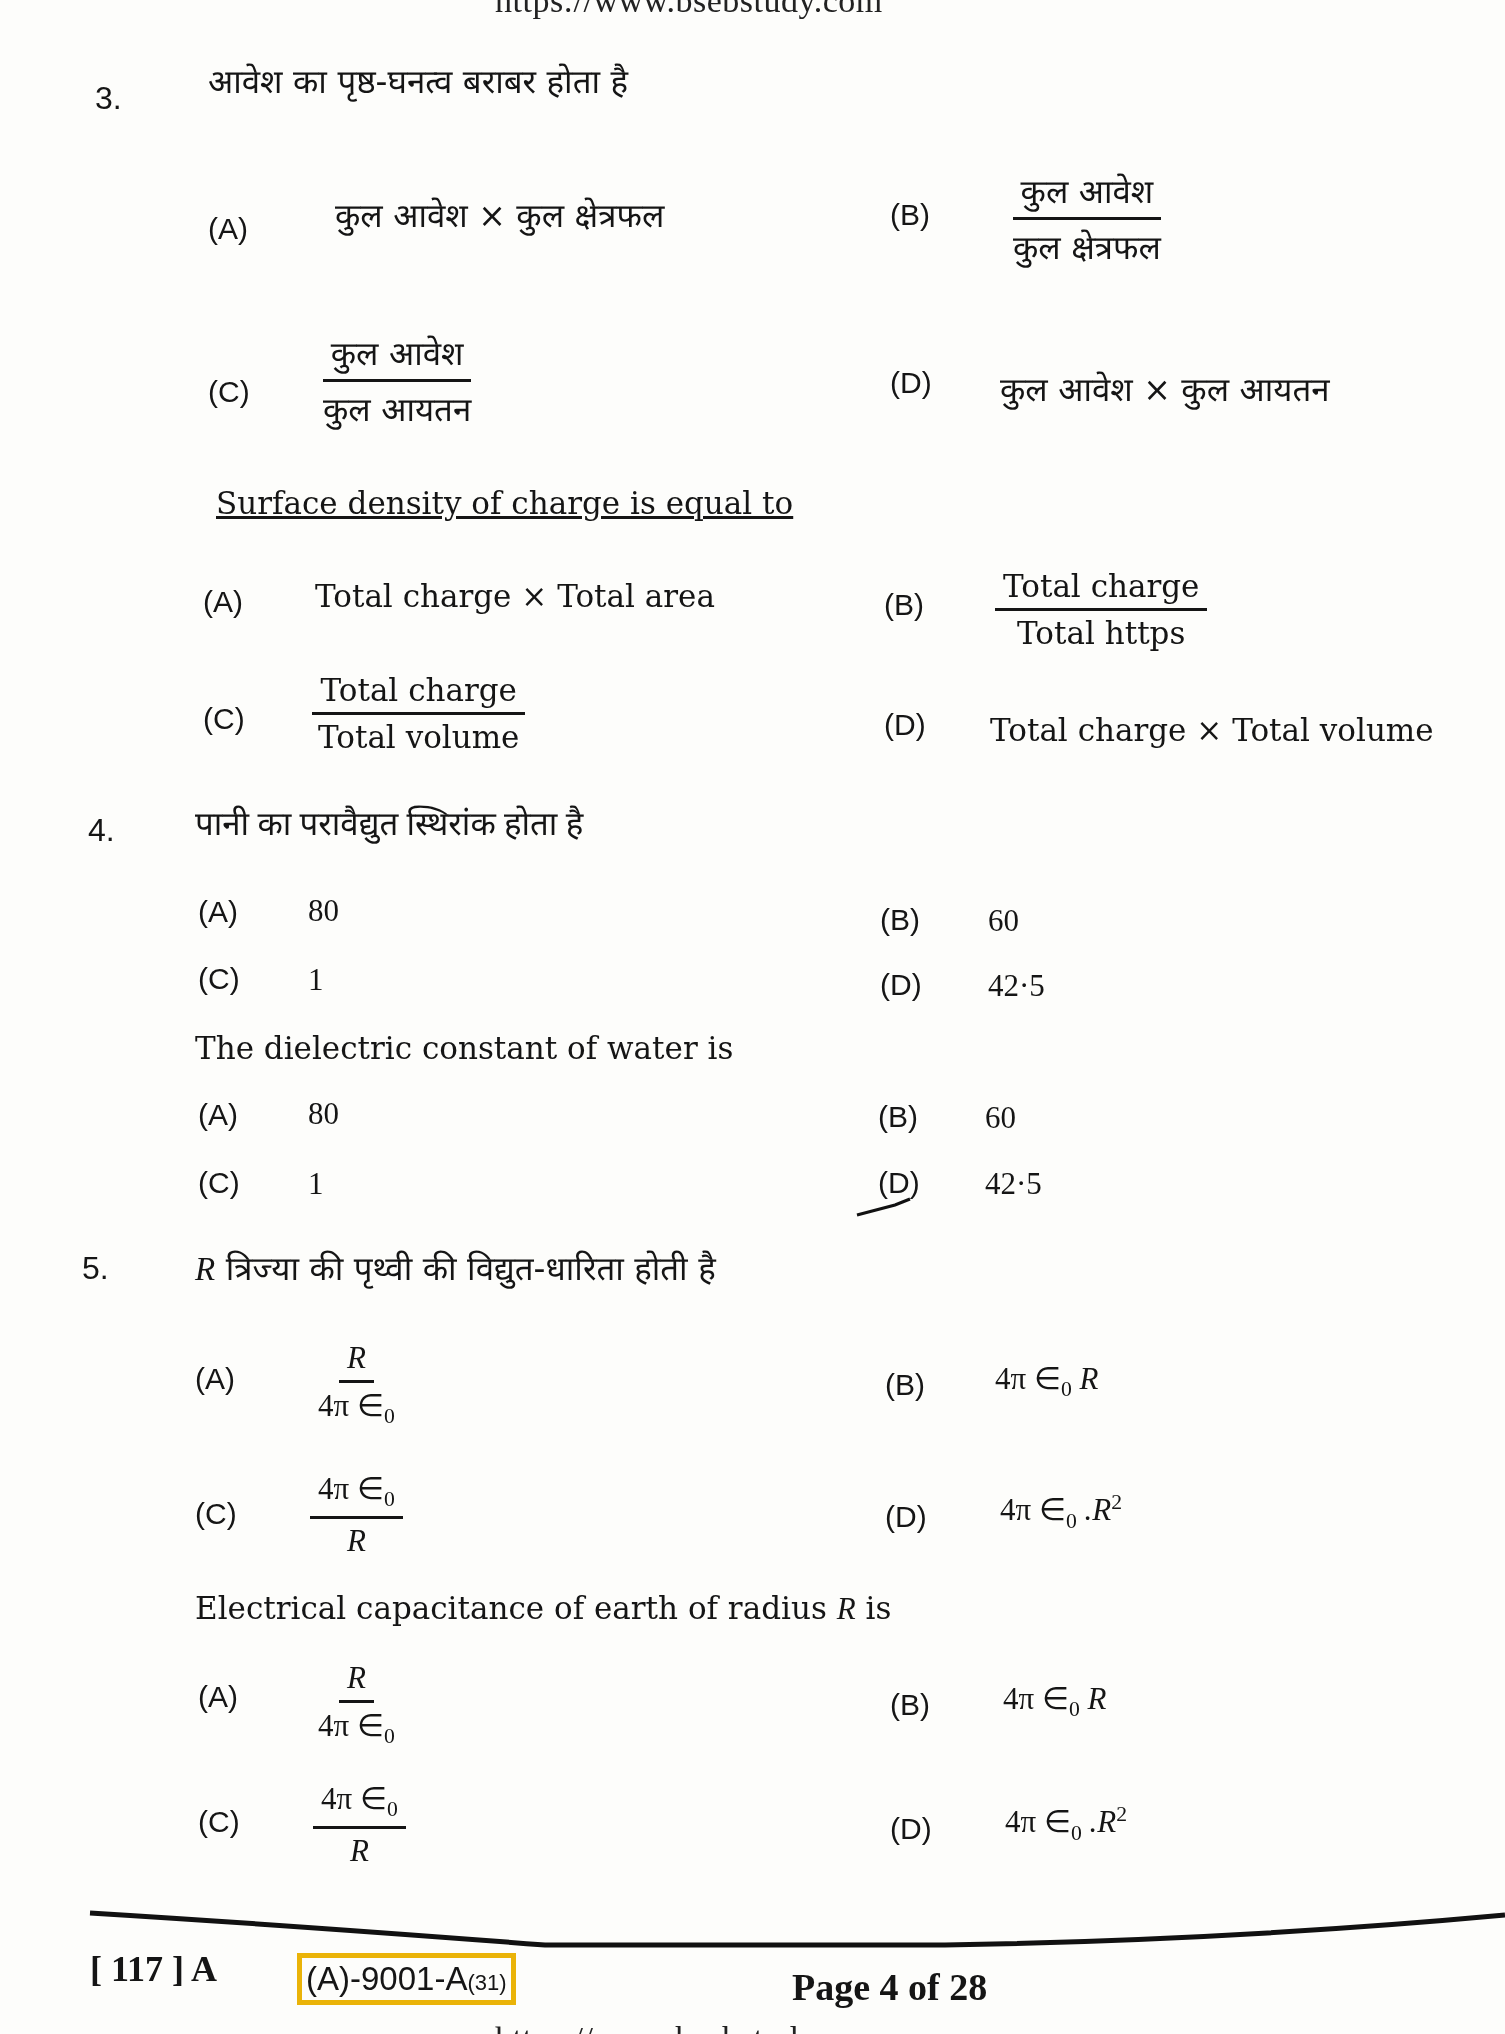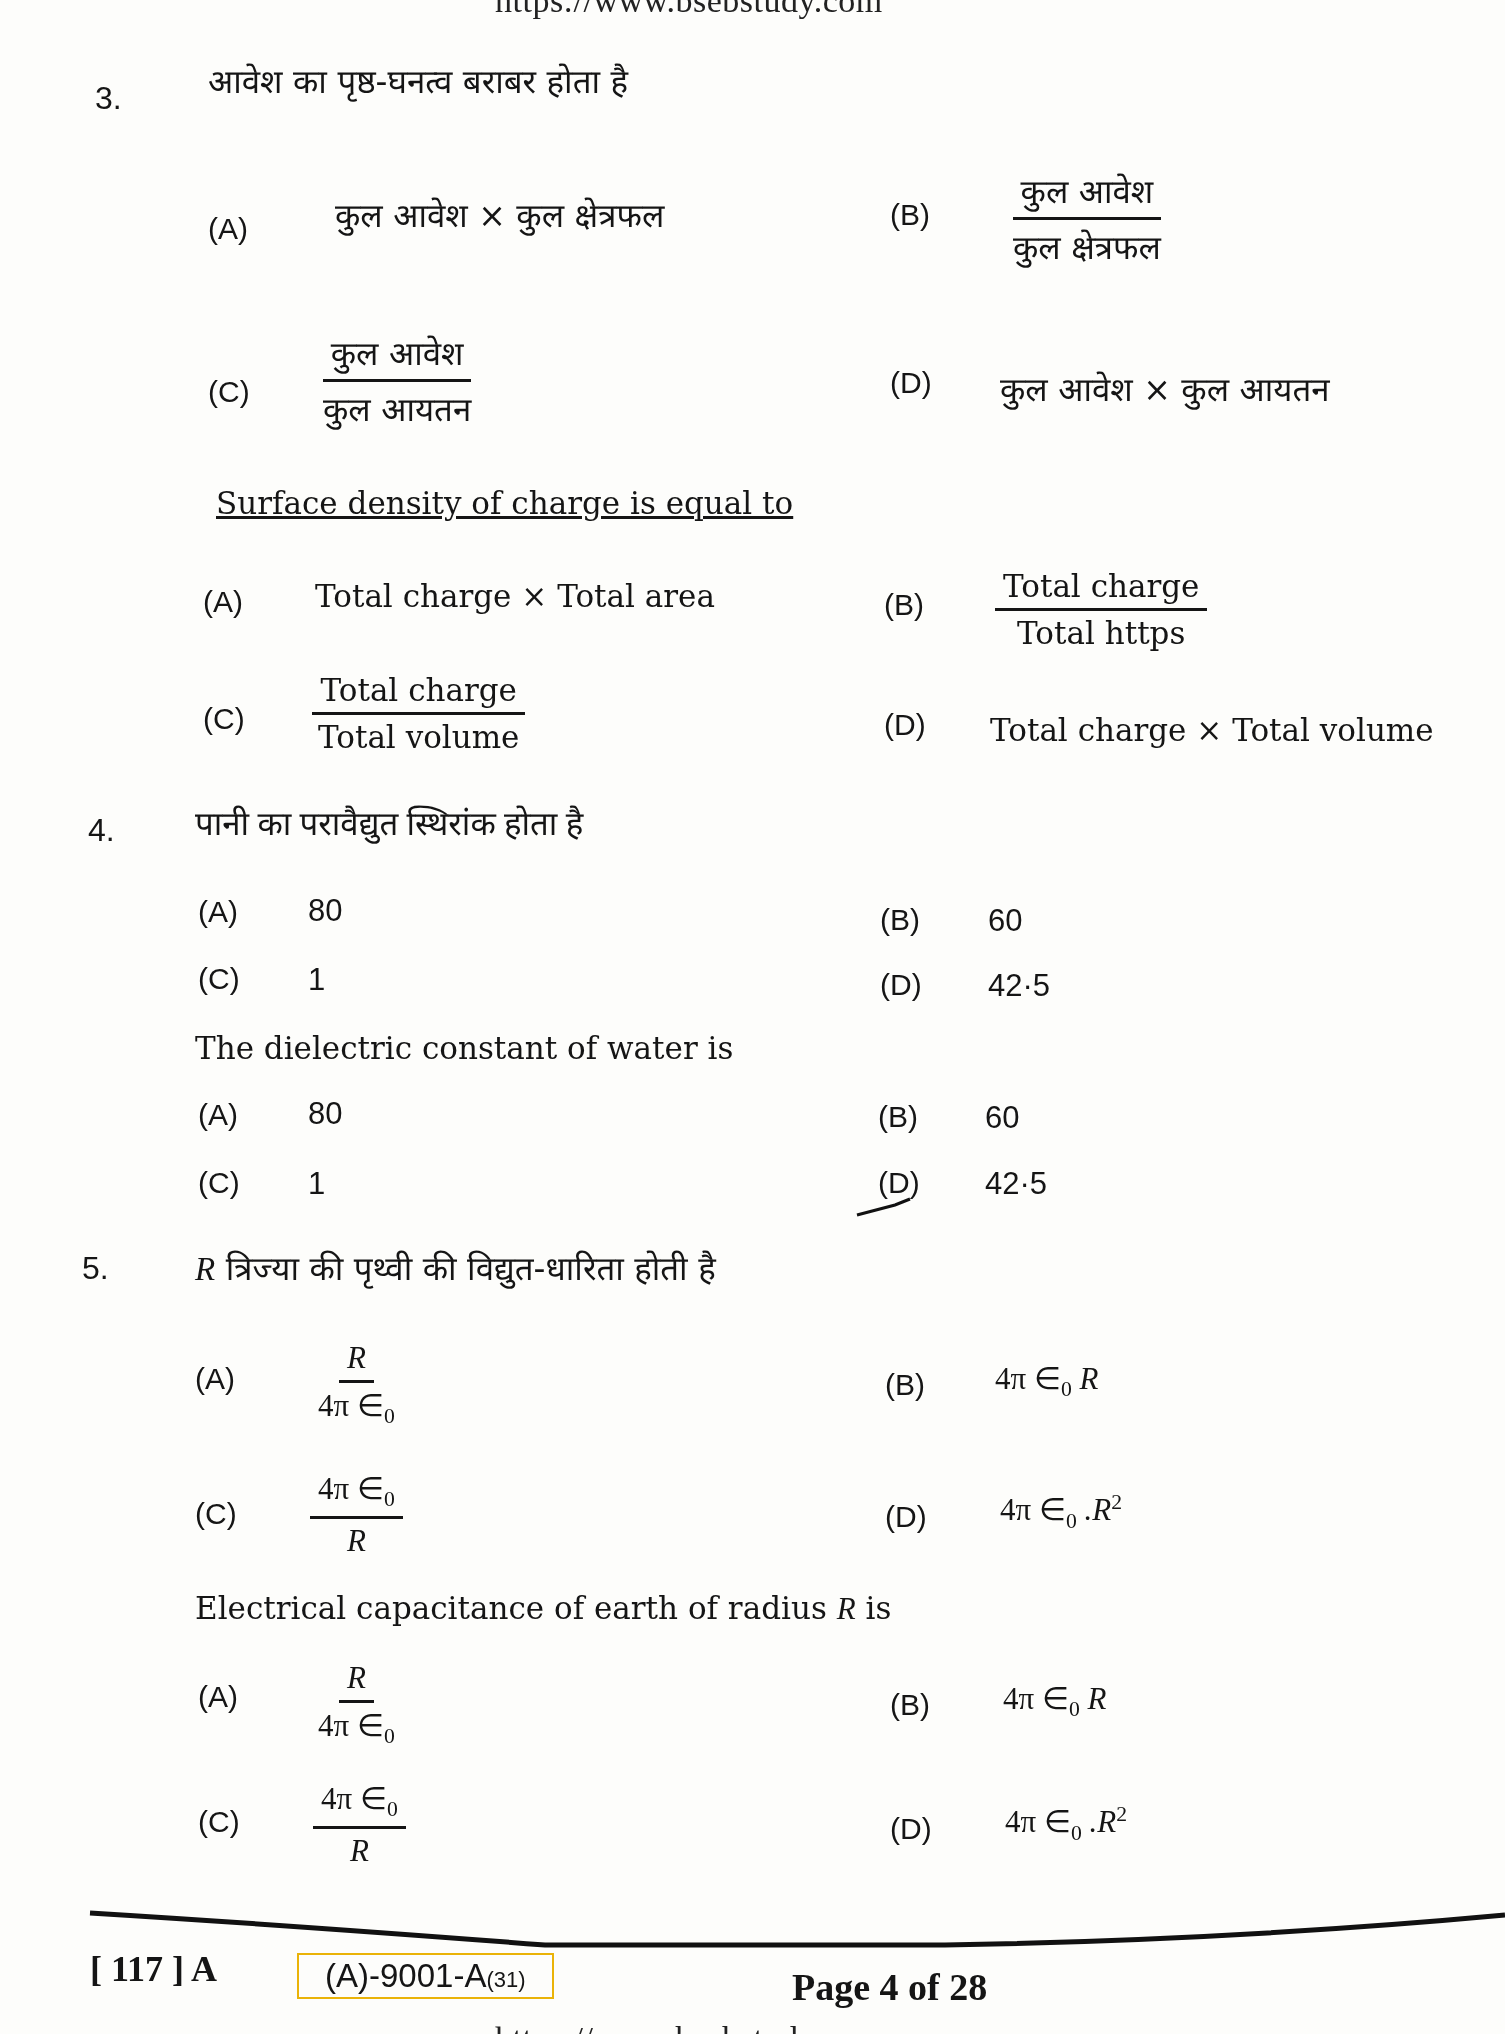--- a/index.html
+++ b/index.html
@@ -7,27 +7,27 @@
     width:1505px; height:2034px; position:relative; overflow:hidden;
     background:#fdfdfb; color:#151515;
     font-family:"DejaVu Serif", serif;
   }
   .abs { position:absolute; }
   .url { font-family:"Liberation Serif", serif; font-size:34px; color:#222; letter-spacing:0.5px; }
   .qnum { font-family:"Liberation Sans", sans-serif; font-size:32px; }
   .hindi { font-family:"DejaVu Sans", sans-serif; font-size:33px; }
   .eng { font-family:"DejaVu Serif", serif; font-size:31px; }
   .lbl { font-family:"Liberation Sans", sans-serif; font-size:30px; }
-  .val { font-family:Liberation Sans, sans-serif; font-size:31px; }
+  .val { font-family:Liberation Serif, serif; font-size:31px; }
   .frac { display:inline-flex; flex-direction:column; align-items:center; }
   .frac .num { padding:0 8px 4px; border-bottom:3px solid #151515; }
   .frac .den { padding:4px 8px 0; }
   .math { font-family:"Liberation Serif", serif; font-size:31px; }
   .math i { font-style:italic; }
-  .code-box { border:2px solid #eab308; padding:2px 26px; font-family:"Liberation Sans", sans-serif; font-size:33px; }
+  .code-box { border:5px solid #eab308; padding:2px 4px; font-family:"Liberation Sans", sans-serif; font-size:33px; }
   .foot-txt { font-family:"Liberation Serif", serif; font-weight:bold; font-size:36px; }
   .page { font-family:"Liberation Serif", serif; font-weight:bold; font-size:38px;margin-left:40px; }
   sub, sup { font-size:0.7em; }
 </style>
 </head>
 <body>
 
 <div class="abs url" style="left:495px; top:-18px;">https://www.bsebstudy.com</div>
 
 <div class="abs qnum" style="left:95px; top:80px;">3.</div>

